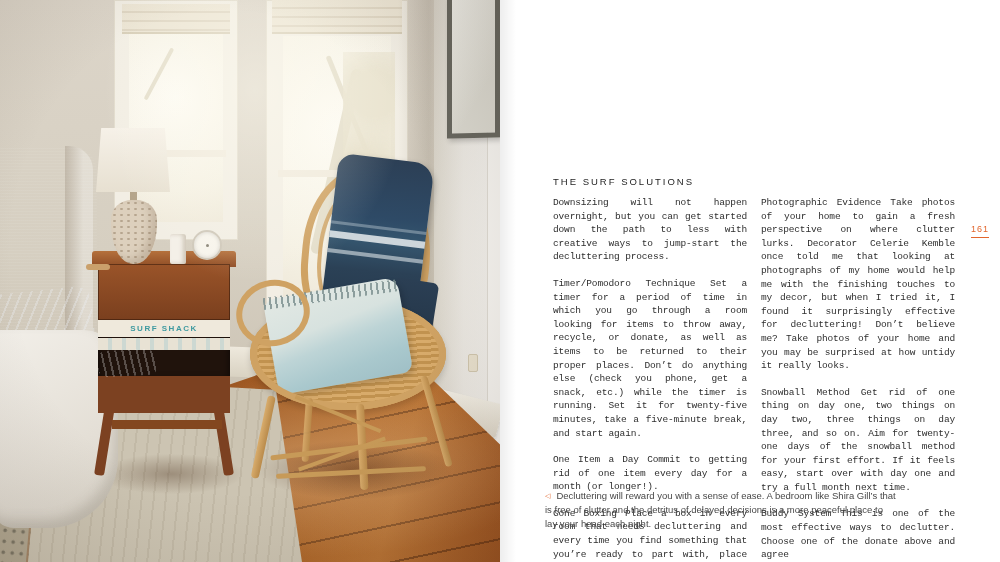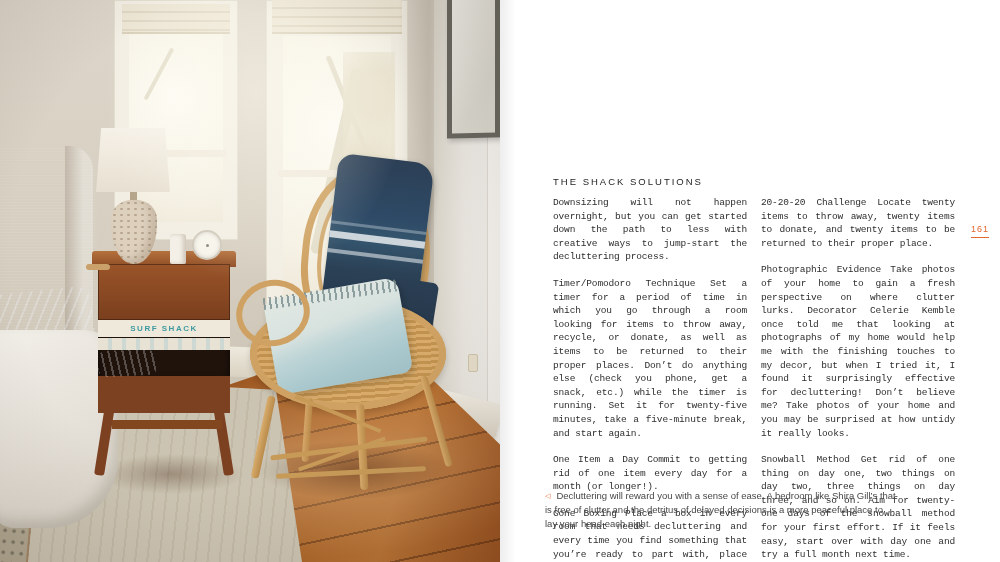--- a/index.html
+++ b/index.html
@@ -278,31 +278,30 @@
 
     <div class="glow"></div>
     <div class="vignette"></div>
   </div>
 
   <div class="text-page">
     <div class="gutter"></div>
 
 
 
-    <div class="section-header">THE SHACK SOLUTIONS</div>
+    <div class="section-header">THE SURF SOLUTIONS</div>
 
     <div class="columns">
       <div class="col">
           <p class="body-para">Downsizing will not happen overnight, but you can get started down the path to less with creative ways to jump-start the decluttering process.</p>
           <p class="body-para">Timer/Pomodoro Technique Set a timer for a period of time in which you go through a room looking for items to throw away, recycle, or donate, as well as items to be returned to their proper places. Don’t do anything else (check you phone, get a snack, etc.) while the timer is running. Set it for twenty-five minutes, take a five-minute break, and start again.</p>
           <p class="body-para">One Item a Day Commit to getting rid of one item every day for a month (or longer!).</p>
           <p class="body-para">Gone Boxing Place a box in every room that needs decluttering and every time you find something that you’re ready to part with, place it in the box. At the end of the when, go through and weed out anything that should be put in the trash and take the rest to your local charity.</p>
         </div>
       <div class="col">
-          <p class="body-para">20-20-20 Challenge Locate twenty items to throw away, twenty items to donate, and twenty items to be returned to their proper place.</p>
           <p class="body-para">Photographic Evidence Take photos of your home to gain a fresh perspective on where clutter lurks. Decorator Celerie Kemble once told me that looking at photographs of my home would help me with the finishing touches to my decor, but when I tried it, I found it surprisingly effective for decluttering! Don’t believe me? Take photos of your home and you may be surprised at how untidy it really looks.</p>
           <p class="body-para">Snowball Method Get rid of one thing on day one, two things on day two, three things on day three, and so on. Aim for twenty-one days of the snowball method for your first effort. If it feels easy, start over with day one and try a full month next time.</p>
           <p class="body-para">Buddy System This is one of the most effective ways to declutter. Choose one of the donate above and agree</p>
         </div>
     </div>
 
     <div class="page-number">161</div>
 
     <p class="caption"><span class="caption-arrow">◁</span><span>Decluttering will reward you with a sense of ease. A bedroom like Shira Gill’s that is free of clutter and the detritus of delayed decisions is a more peaceful place to lay your head each night.</span></p>
   </div>

